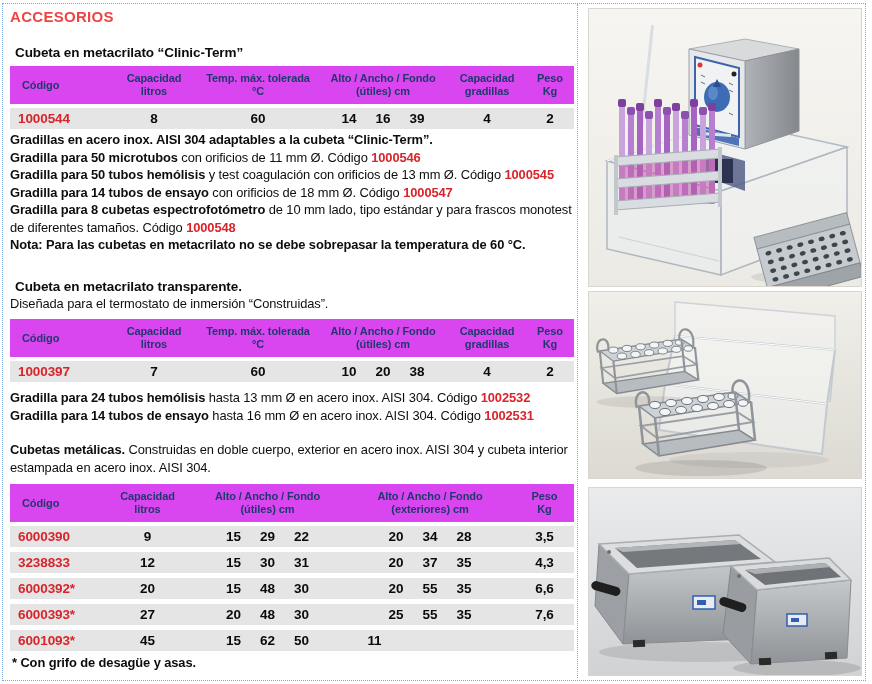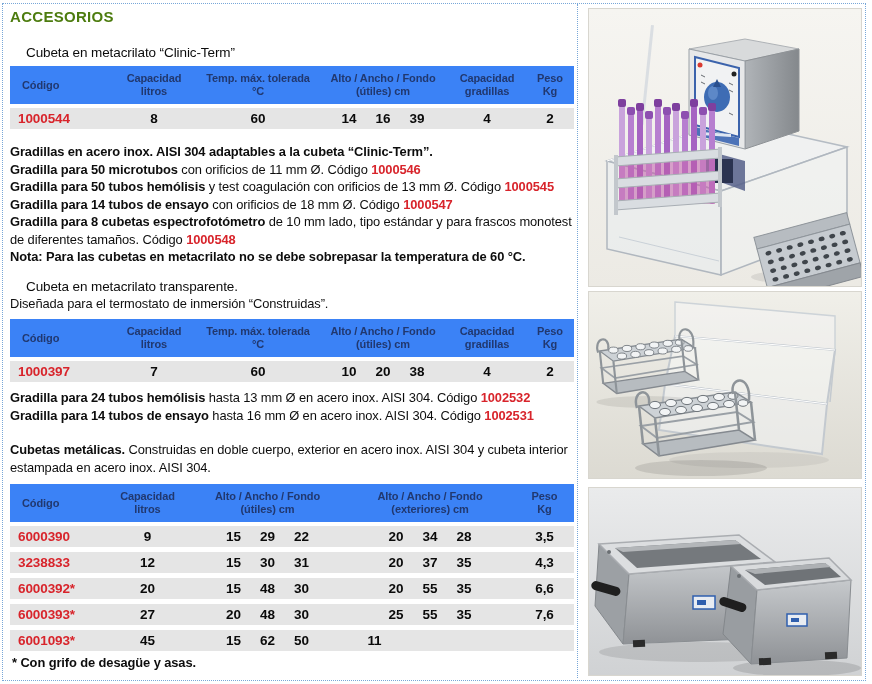--- a/index.html
+++ b/index.html
@@ -4,24 +4,24 @@
 <style>
   html,body{margin:0;padding:0}
   body{
     width:872px;height:684px;position:relative;overflow:hidden;background:#ffffff;
     font-family:"Liberation Sans",sans-serif;letter-spacing:-0.1px;
   }
   .frame{position:absolute;left:2px;top:3px;width:862px;height:676px;border:1px dotted #78a7d8;pointer-events:none}
   .vrule{position:absolute;left:577px;top:4px;height:674px;border-left:1px dotted #78a7d8}
   .content{position:absolute;left:10px;top:0;width:564px;height:684px}
   .content *{box-sizing:border-box}
-  .h1{position:absolute;top:8px;left:0;font-size:15px;font-weight:700;color:#4d7c0f;letter-spacing:.3px}
-  .h2{position:absolute;left:16px;font-size:13.5px;font-weight:400;color:#0c0c0c}
+  .h1{position:absolute;top:8px;left:0;font-size:15px;font-weight:700;color:#ef4444;letter-spacing:.3px}
+  .h2{position:absolute;left:5px;font-size:13.5px;font-weight:700;color:#0c0c0c}
   .sub{position:absolute;left:0;font-size:12.9px;color:#101010}
-  .thead{position:absolute;left:0;width:564px;height:38px;background:#3b82f6;display:flex;align-items:center;
+  .thead{position:absolute;left:0;width:564px;height:38px;background:#d946ef;display:flex;align-items:center;
          color:#21386f;font-weight:700;font-size:11px;line-height:13px;text-align:center}
   .th{white-space:pre-line}
   .trow{position:absolute;left:0;width:564px;height:21px;background:#e5e5e5;display:flex;align-items:center;
         font-size:13.5px;font-weight:700;color:#0a0a0a;text-align:center}
   .red{color:#d8242b}
   
   .t6 .c1{width:100px}.t6 .c2{width:88px}.t6 .c3{width:120px}.t6 .c4{width:130px}.t6 .c5{width:78px}.t6 .c6{width:48px}
   
   .t5 .c1{width:95px}.t5 .c2{width:85px}.t5 .c3{width:155px}.t5 .c4{width:170px}.t5 .c5{width:59px}
   .th.c1{text-align:left;padding-left:12px}
@@ -70,21 +70,21 @@
     <div class="td c3">60</div>
     <div class="td c4 dims">
       <span>14</span>
       <span>16</span>
       <span>39</span>
     </div>
     <div class="td c5">4</div>
     <div class="td c6">2</div>
   </div>
 
-  <div class="para" style="top:143px">
+  <div class="para" style="top:131px">
     <p><span class="b">Gradillas en acero inox. AISI 304 adaptables a la cubeta “Clinic-Term”.</span></p>
     <p><span class="b">Gradilla para 50 microtubos</span><span> con orificios de 11 mm Ø. Código </span><span class="codeRef">1000546</span></p>
     <p><span class="b">Gradilla para 50 tubos hemólisis</span><span> y test coagulación con orificios de 13 mm Ø. Código </span><span class="codeRef">1000545</span></p>
     <p><span class="b">Gradilla para 14 tubos de ensayo</span><span> con orificios de 18 mm Ø. Código </span><span class="codeRef">1000547</span></p>
     <p><span class="b">Gradilla para 8 cubetas espectrofotómetro</span><span> de 10 mm lado, tipo estándar y para frascos monotest de diferentes tamaños. Código </span><span class="codeRef">1000548</span></p>
     <p><span class="b">Nota: Para las cubetas en metacrilato no se debe sobrepasar la temperatura de 60 °C.</span></p>
   </div>
 
   <div class="h2" style="top:279px">Cubeta en metacrilato transparente.</div>
   <div class="sub" style="top:296px">Diseñada para el termostato de inmersión “Construidas”.</div>

